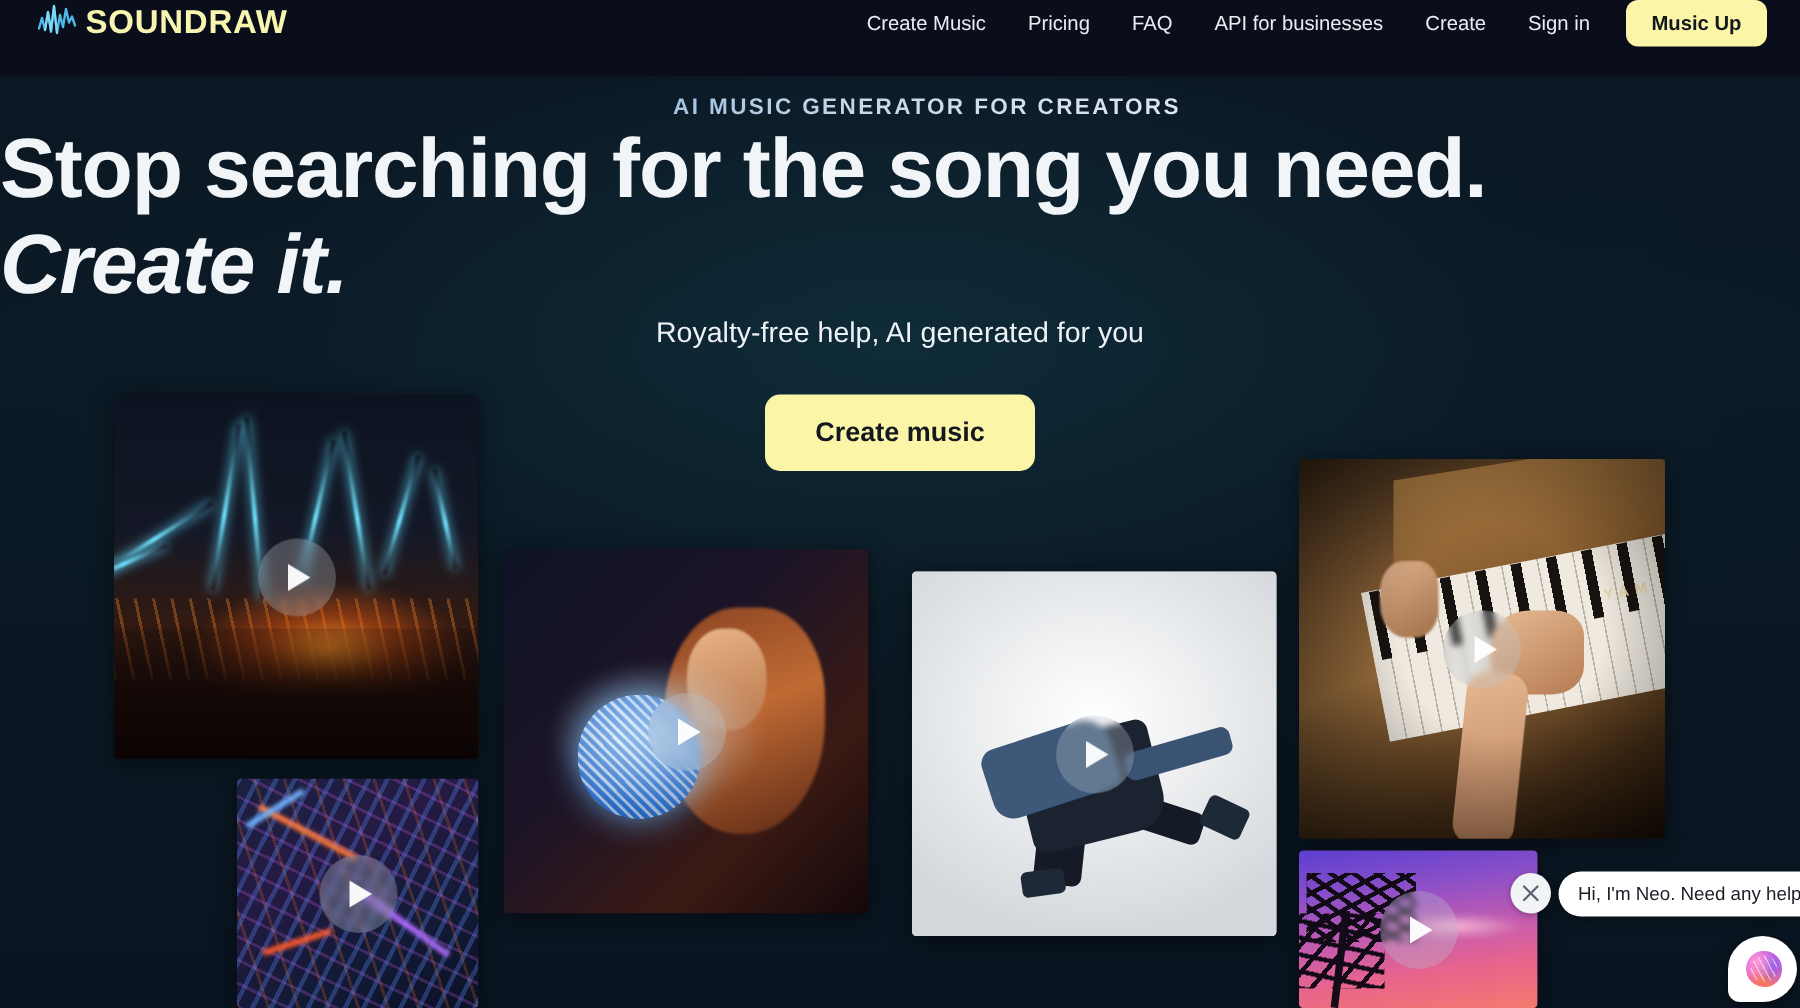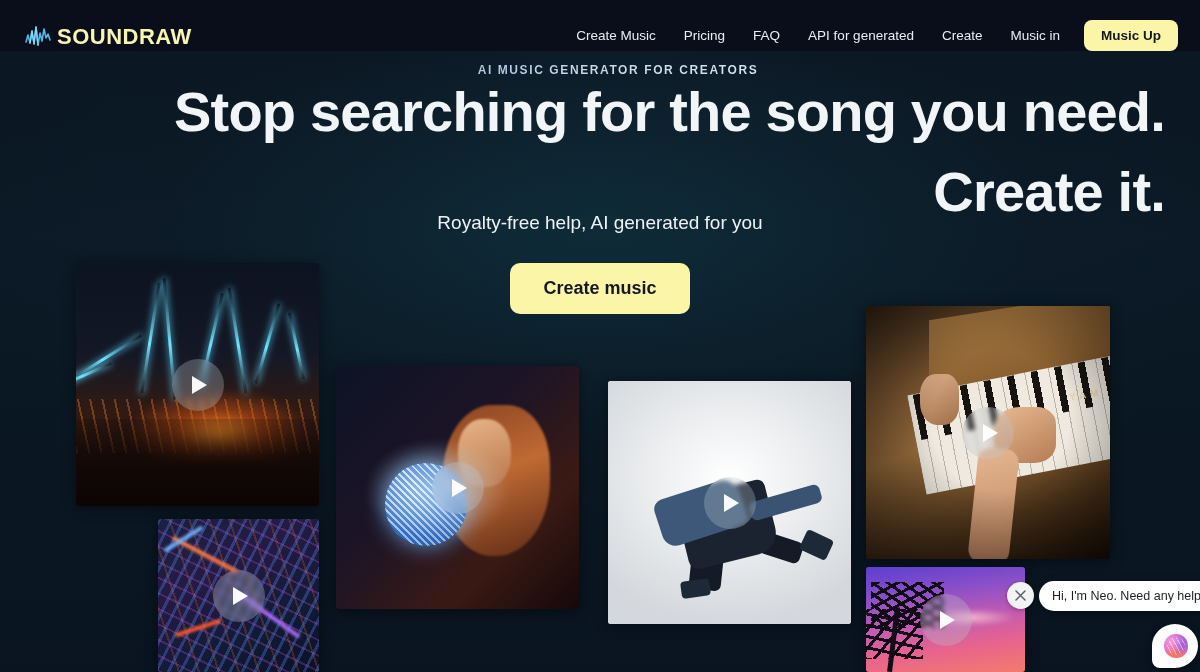--- a/index.html
+++ b/index.html
@@ -14,21 +14,21 @@
     background:
       radial-gradient(ellipse 900px 420px at 50% 34%, rgba(18,58,72,0.55) 0%, rgba(13,30,42,0.25) 48%, rgba(10,20,30,0) 75%),
       linear-gradient(180deg,#0b1622 0%, #0b1a26 35%, #0a1722 70%, #091420 100%);
     overflow:hidden;
   }
 
   
   #header {
     position:absolute; top:0; left:0; width:1200px; height:51px;
     background:#0a0e1a;
-    display:flex; align-items:flex-end;
+    display:flex; align-items:flex-start;
     z-index:50;
   }
   #logo { display:flex; align-items:center; margin-left:25px; gap:2px; }
   #logo .mark { display:block; }
   #logo .word {
     font-size:22px; font-weight:bold; letter-spacing:0.5px;
     color:#f7f5b0; line-height:1;
   }
   #nav { margin-left:auto; display:flex; align-items:center; gap:0; margin-right:22px; }
   #nav a {
@@ -37,33 +37,33 @@
   }
   #nav .signup {
     background:#fbf5a8; color:#14181f; font-weight:bold;
     border-radius:8px; padding:8px 17px; margin-left:10px;
     font-size:13.5px;
   }
 
   
   #eyebrow {
     position:absolute; top:63px; left:0; width:1200px;
-    text-align:center; font-size:12px; font-weight:bold;
+    text-align:center; font-size:15px; font-weight:bold;
     letter-spacing:1.6px;
     background:linear-gradient(90deg,#41b8e0 0%, #6fa8dd 22%, #c9d8e8 48%, #e9eef4 75%, #ffffff 100%);
     -webkit-background-clip:text; background-clip:text;
     -webkit-text-fill-color:transparent; color:transparent;padding-left:36px;
   }
   #headline {
     position:absolute; top:84px; left:0; width:1165px;
-    text-align:right; color:#f2f5f8;
+    text-align:left; color:#f2f5f8;
     font-size:56px; font-weight:bold; line-height:1.0;
     letter-spacing:-0.8px;
   }
-  #headline .l2 { display:block; margin-top:24px; }
+  #headline .l2 { display:block; margin-top:8px;font-style:italic; }
   #subhead {
     position:absolute; top:212px; left:0; width:1200px;
     text-align:center; color:#eef2f6; font-size:19px;
   }
   #cta-wrap { position:absolute; top:263px; left:0; width:1200px; text-align:center; }
   #cta {
     display:inline-block; background:#fbf5a8; color:#15191f;
     font-size:18px; font-weight:bold; border:none; cursor:pointer;
     padding:15px 33px; border-radius:10px;
     font-family:"Liberation Sans", sans-serif;
@@ -247,23 +247,23 @@
           <path d="M5 20 L7 8 L9 21 L11 4 L13 22" fill="none" stroke="#7fd8f5" stroke-width="1.4" stroke-linecap="round" stroke-linejoin="round"></path>
         </svg>
       </span>
       <span class="word">SOUNDRAW</span>
     </div>
 
     <nav id="nav">
       <a href="#">Create Music</a>
       <a href="#">Pricing</a>
       <a href="#">FAQ</a>
-      <a href="#">API for generated</a>
+      <a href="#">API for businesses</a>
       <a href="#">Create</a>
-      <a href="#">Music in</a>
+      <a href="#">Sign in</a>
       <a href="#" class="signup">Music Up</a>
     </nav>
   </div>
 
   <div id="eyebrow">AI MUSIC GENERATOR FOR CREATORS</div>
 
   <h1 id="headline">
     <span class="l1">Stop searching for the song you need.</span>
     <span class="l2">Create it.</span>
   </h1>

